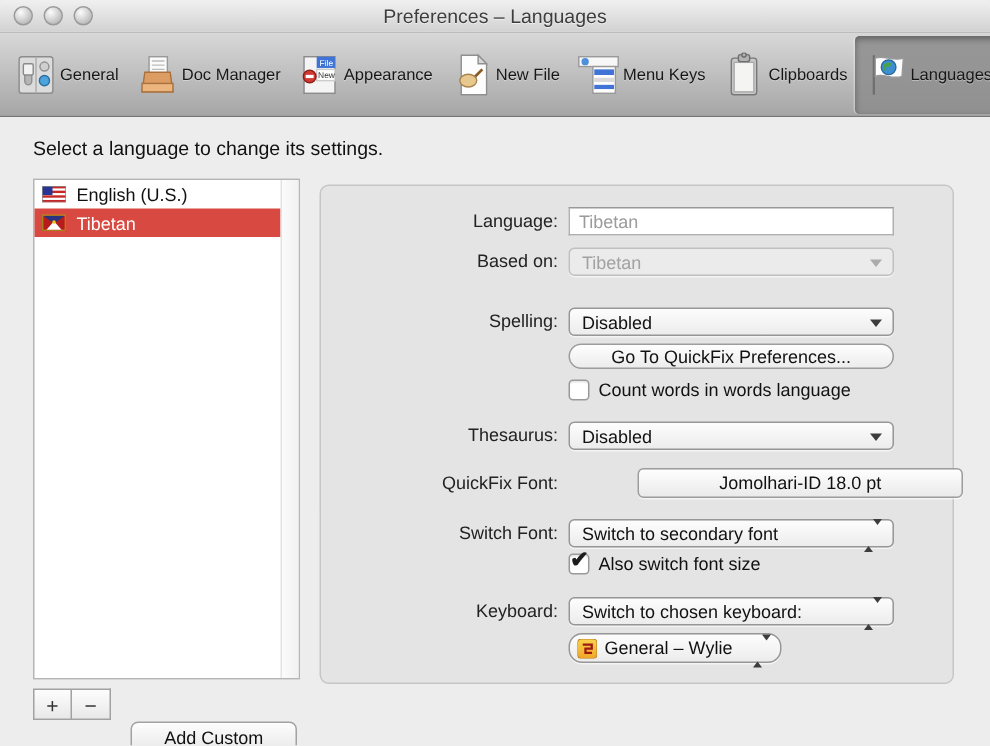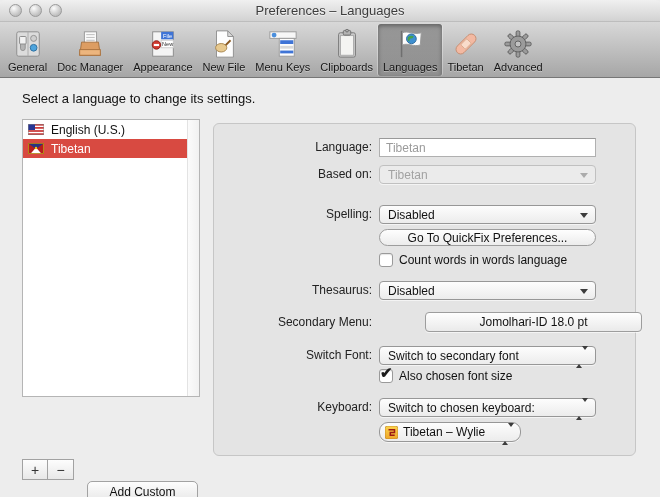--- a/index.html
+++ b/index.html
@@ -14,32 +14,32 @@
   .lights { position:absolute; left:9px; top:4px; display:flex; gap:7px; }
   .light { width:13px; height:13px; border-radius:50%; border:1px solid #9a9a9a;
     background:radial-gradient(circle at 35% 30%, #fcfcfc, #c4c4c4 65%, #adadad); }
   .title { position:absolute; left:0; right:0; top:3px; text-align:center;
     font-size:13px; color:#3d3d3d; text-shadow:0 1px 0 rgba(255,255,255,.6); }
 
   
   .toolbar { position:absolute; top:22px; left:0; width:660px; height:56px;
     background:linear-gradient(#d8d8d8,#a6a6a6); border-bottom:1px solid #767676;
     display:flex; align-items:flex-start; padding:2px 0 0 3px; }
-  .titem { display:flex; flex-direction:column; align-items:center; justify-content:flex-end;
+  .titem { display:flex; flex-direction:row; align-items:center; justify-content:flex-end;
     height:52px; padding:2px 5px 3px 5px; border-radius:3px; cursor:default; }
   .titem .ticon { width:32px; height:32px; display:flex; align-items:center; justify-content:center; }
   .titem .tlabel { font-size:11px; color:#161616; margin-top:1px; white-space:nowrap;
     text-shadow:0 1px 0 rgba(255,255,255,.35); }
   .titem.selected { background:linear-gradient(rgba(0,0,0,.30),rgba(0,0,0,.14));
     box-shadow:inset 0 2px 4px rgba(0,0,0,.35), 1px 0 0 rgba(255,255,255,.3), -1px 0 0 rgba(255,255,255,.3); }
 
   
   .instruction { position:absolute; left:22px; top:91px; font-size:13px; color:#111; }
 
-  .listbox { position:absolute; left:22px; top:119px; width:178px; height:278px;
+  .listbox { position:absolute; left:22px; top:119px; width:178px; height:334px;
     background:#fff; border:1px solid #b5b5b5; }
   .lrow { display:flex; align-items:center; height:19px; padding-left:5px; gap:7px;
     font-size:12px; color:#111; width:164px; }
   .lrow.selected { background:#d84a41; color:#fff; }
   .scrolltrack { position:absolute; right:0; top:0; width:12px; height:100%;
     background:linear-gradient(to right,#fbfbfb,#f1f1f1); border-left:1px solid #e3e3e3; }
 
   .panel { position:absolute; left:213px; top:123px; width:423px; height:333px;
     background:#e4e4e4; border:1px solid #c6c6c6; border-radius:6px; }
   .row { position:absolute; left:0; width:100%; }
@@ -287,37 +287,37 @@
 
     <div class="row" style="top:157px">
       <span class="rlabel" style="line-height:19px">Thesaurus:</span>
       <div class="ctl popup" style="width:217px">
         <span>Disabled</span>
         <span class="arrow-dn"></span>
       </div>
     </div>
 
     <div class="row" style="top:188px">
-      <span class="rlabel" style="line-height:20px">Secondary Menu:</span>
+      <span class="rlabel" style="line-height:20px">QuickFix Font:</span>
       <button class="ctl pushbtn">Jomolhari-ID 18.0 pt</button>
     </div>
 
     <div class="row" style="top:222px">
       <span class="rlabel" style="line-height:19px">Switch Font:</span>
       <div class="ctl popup" style="width:217px">
         <span>Switch to secondary font</span>
         <span class="updown"><span class="u"></span><span class="d"></span></span>
       </div>
     </div>
 
     <div class="row cbrow" style="top:245px; left:165px">
       <span class="cb">
           <span class="mark">✔</span>
         </span>
-      <span class="cblabel">Also chosen font size</span>
+      <span class="cblabel">Also switch font size</span>
     </div>
 
     <div class="row" style="top:274px">
       <span class="rlabel" style="line-height:19px">Keyboard:</span>
       <div class="ctl popup" style="width:217px">
         <span>Switch to chosen keyboard:</span>
         <span class="updown"><span class="u"></span><span class="d"></span></span>
       </div>
     </div>
 
@@ -328,21 +328,21 @@
               <defs>
                 <linearGradient id="kg" x1="0" y1="0" x2="0" y2="1">
                   <stop offset="0" stop-color="#fbd34d"></stop>
                   <stop offset="1" stop-color="#eea62a"></stop>
                 </linearGradient>
               </defs>
               <rect width="13" height="13" rx="2.5" fill="url(#kg)" stroke="#b97f1e" stroke-width="0.7"></rect>
               <path d="M3.5,3.8 h6 v2.6 h-4.2 v2.8 h4.4" stroke="#9c1a12" stroke-width="1.5" fill="none"></path>
             </svg>
         </span>
-        <span>Tibetan – Wylie</span>
+        <span>General – Wylie</span>
         <span class="updown"><span class="u"></span><span class="d"></span></span>
       </div>
     </div>
 
   </div>
 
   <div class="plusminus">
     <button class="sqbtn">+</button>
     <button class="sqbtn minus">−</button>
   </div>

